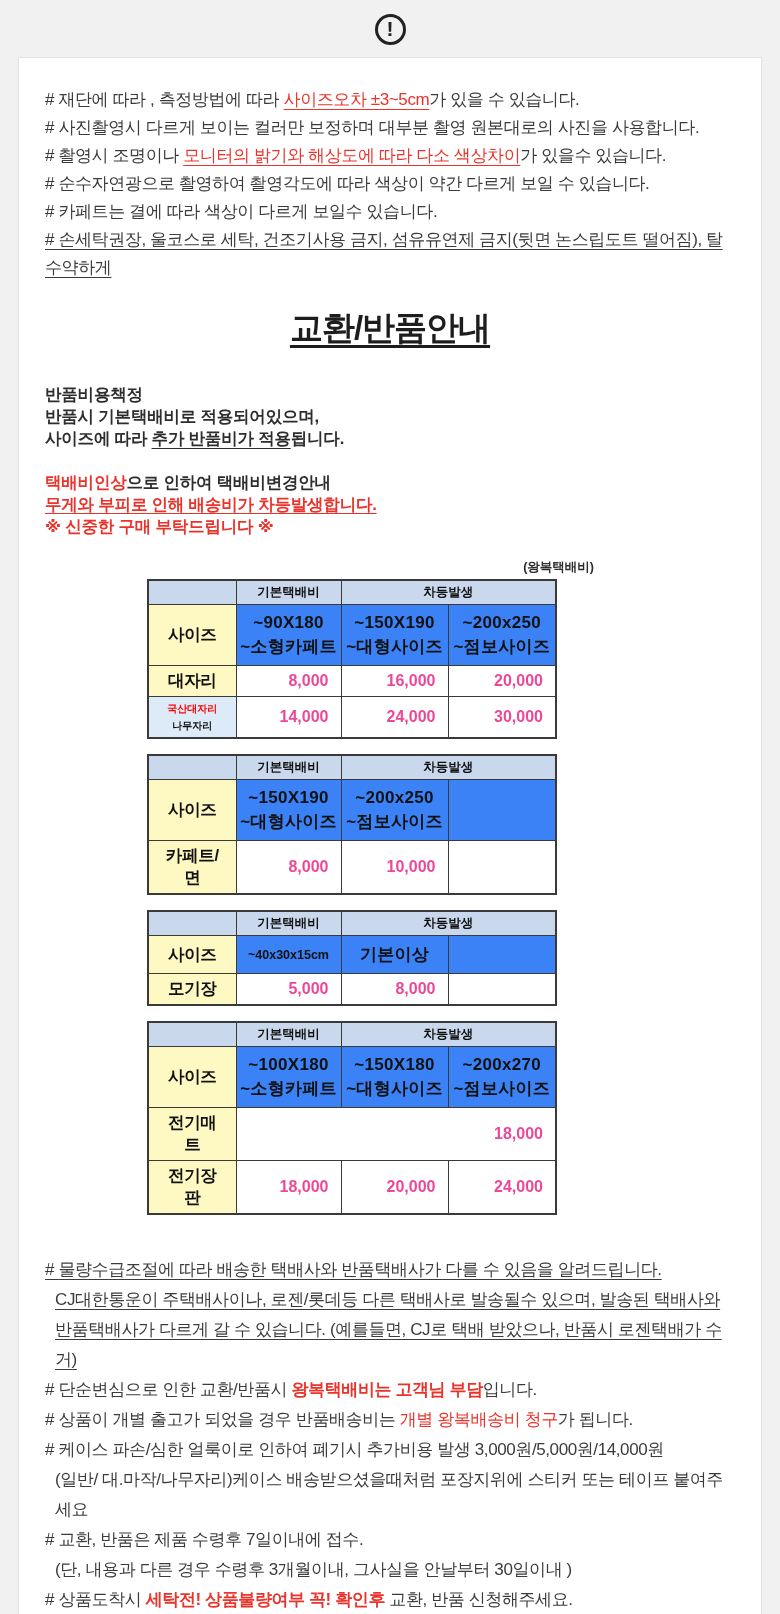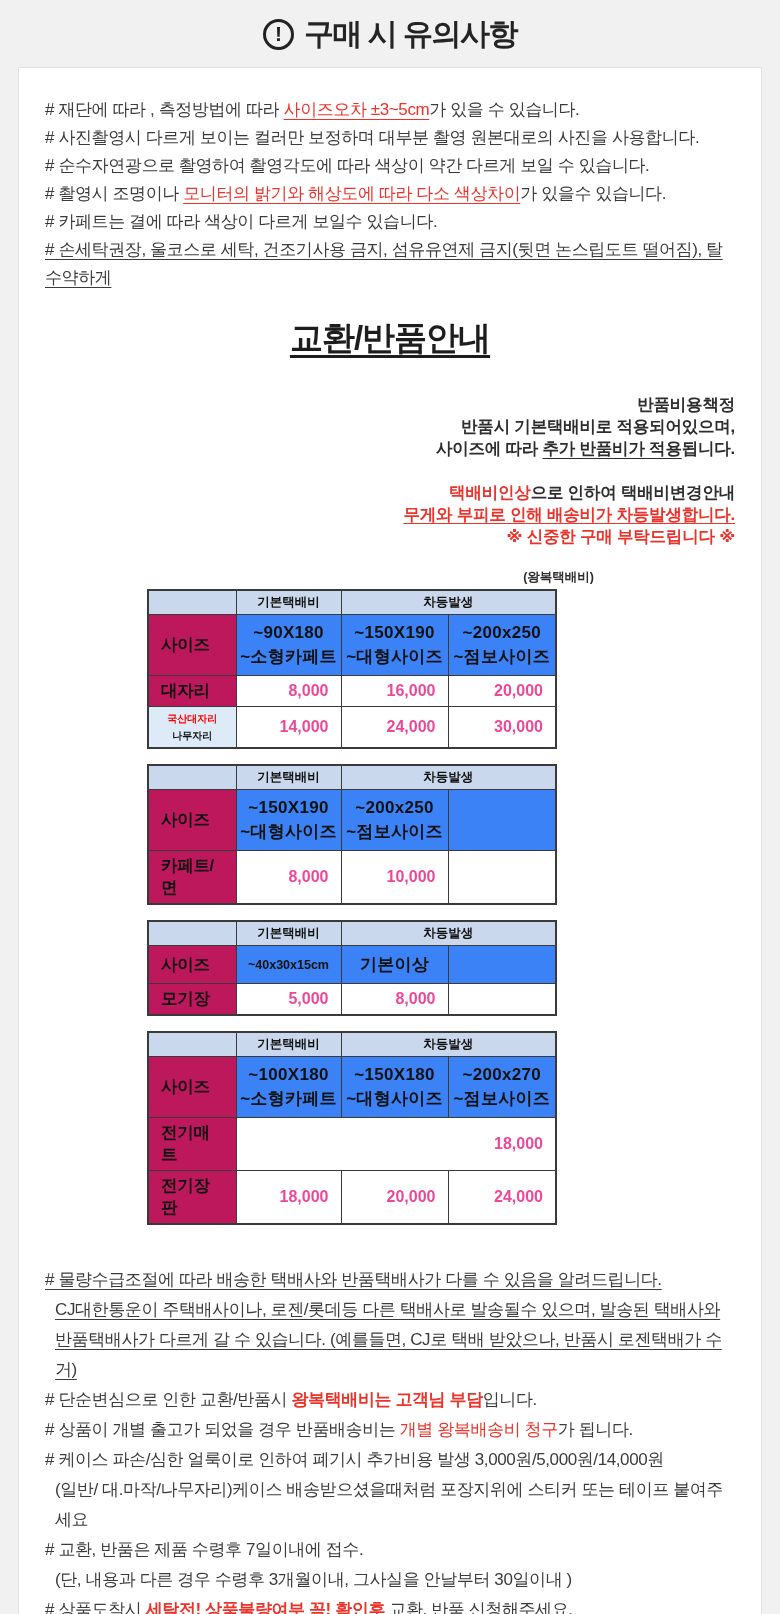--- a/index.html
+++ b/index.html
@@ -31,59 +31,58 @@
   .t-red-b { color:#e9332b; font-weight:700; }
   .u { text-decoration:underline; text-underline-offset:4px; }
   .u-red { color:#e9332b; text-decoration:underline; text-underline-offset:4px; }
   .u-red-b { color:#e9332b; font-weight:400; text-decoration:underline; text-underline-offset:4px;margin-top:8px; }
 
   
   .section-title {
     margin-top:24px; text-align:center; font-size:33px; font-weight:900; color:#1d1d1d;
     letter-spacing:-1px; text-decoration:underline; text-underline-offset:6px;
   }
-  .center-block { text-align:right; font-weight:700; font-size:16.5px; line-height:22px; color:#2d2d2d; letter-spacing:-0.2px; }
+  .center-block { text-align:left; font-weight:700; font-size:16.5px; line-height:22px; color:#2d2d2d; letter-spacing:-0.2px; }
   .cb1 { margin-top:32px; }
   .cb2 { margin-top:22px; }
   .cb2 .l2 { color:#e9332b; text-decoration:underline; text-underline-offset:3px; }
   .cb2 .l3 { color:#e9332b; }
 
   
   .round-label { width:408px; margin:22px auto 3px; text-align:right; font-size:12.5px; font-weight:700; color:#2d2d2d; }
   .tbl-wrap { width:486px; margin:0 auto 15px; }
   table.ship { width:408px; border-collapse:collapse; table-layout:fixed; border:2px solid #3a3a3a; }
   table.ship col.c0 { width:88px; } table.ship col.c1 { width:105px; }
   table.ship col.c2 { width:107px; } table.ship col.c3 { width:108px; }
   table.ship th, table.ship td { border:1px solid #3a3a3a; }
   th.h { background:#c9d8ec; font-size:12.5px; font-weight:700; color:#111; padding:3px 0; }
-  td.lab { background:#be185d; font-weight:700; font-size:16.5px; color:#111; padding:4px 12px; letter-spacing:-0.3px; }
+  td.lab { background:#fef9c3; text-align:center; font-weight:700; font-size:16.5px; color:#111; padding:4px 12px; letter-spacing:-0.3px; }
   td.lab2 { background:#dcebf7; text-align:center; font-weight:700; font-size:10px; line-height:17px; color:#111; padding:3px 0; }
   td.size { background:#3b82f6; text-align:center; font-weight:700; font-size:17px; line-height:24px; color:#111; padding:6px 0; letter-spacing:0.3px; }
   td.size .sm { font-size:12.5px; letter-spacing:0; }
   td.num { background:#fff; text-align:right; font-weight:700; font-size:16px; color:#ec4899; padding:5px 12px 5px 0; }
   td.blank { background:#fff; }
   .red-line { color:#ff0000; }
 </style>
 </head>
 <body>
 
 <div class="page-header">
   <span class="excl-circle">
       <span>!</span>
     </span>
-  <span class="page-title">구매 시 유의사항</span>
 </div>
 
 <div class="card">
 
   <div class="notes-top">
     <div class="line"><span># 재단에 따라 , 측정방법에 따라 </span><span class="u-red">사이즈오차 ±3~5cm</span><span>가 있을 수 있습니다.</span></div>
     <div class="line"># 사진촬영시 다르게 보이는 컬러만 보정하며 대부분 촬영 원본대로의 사진을 사용합니다.</div>
+    <div class="line"><span># 촬영시 조명이나 </span><span class="u-red">모니터의 밝기와 해상도에 따라 다소 색상차이</span><span>가 있을수 있습니다.</span></div>
     <div class="line"># 순수자연광으로 촬영하여 촬영각도에 따라 색상이 약간 다르게 보일 수 있습니다.</div>
-    <div class="line"><span># 촬영시 조명이나 </span><span class="u-red">모니터의 밝기와 해상도에 따라 다소 색상차이</span><span>가 있을수 있습니다.</span></div>
     <div class="line"># 카페트는 결에 따라 색상이 다르게 보일수 있습니다.</div>
     <div class="line u-red"># 손세탁권장, 울코스로 세탁, 건조기사용 금지, 섬유유연제 금지(뒷면 논스립도트 떨어짐), 탈수약하게</div>
   </div>
 
   <div class="section-title">교환/반품안내</div>
 
   <div class="center-block cb1">
     <div>반품비용책정</div>
     <div>반품시 기본택배비로 적용되어있으며,</div>
     <div><span>사이즈에 따라 </span><span class="u">추가 반품비가 적용</span><span>됩니다.</span></div>

